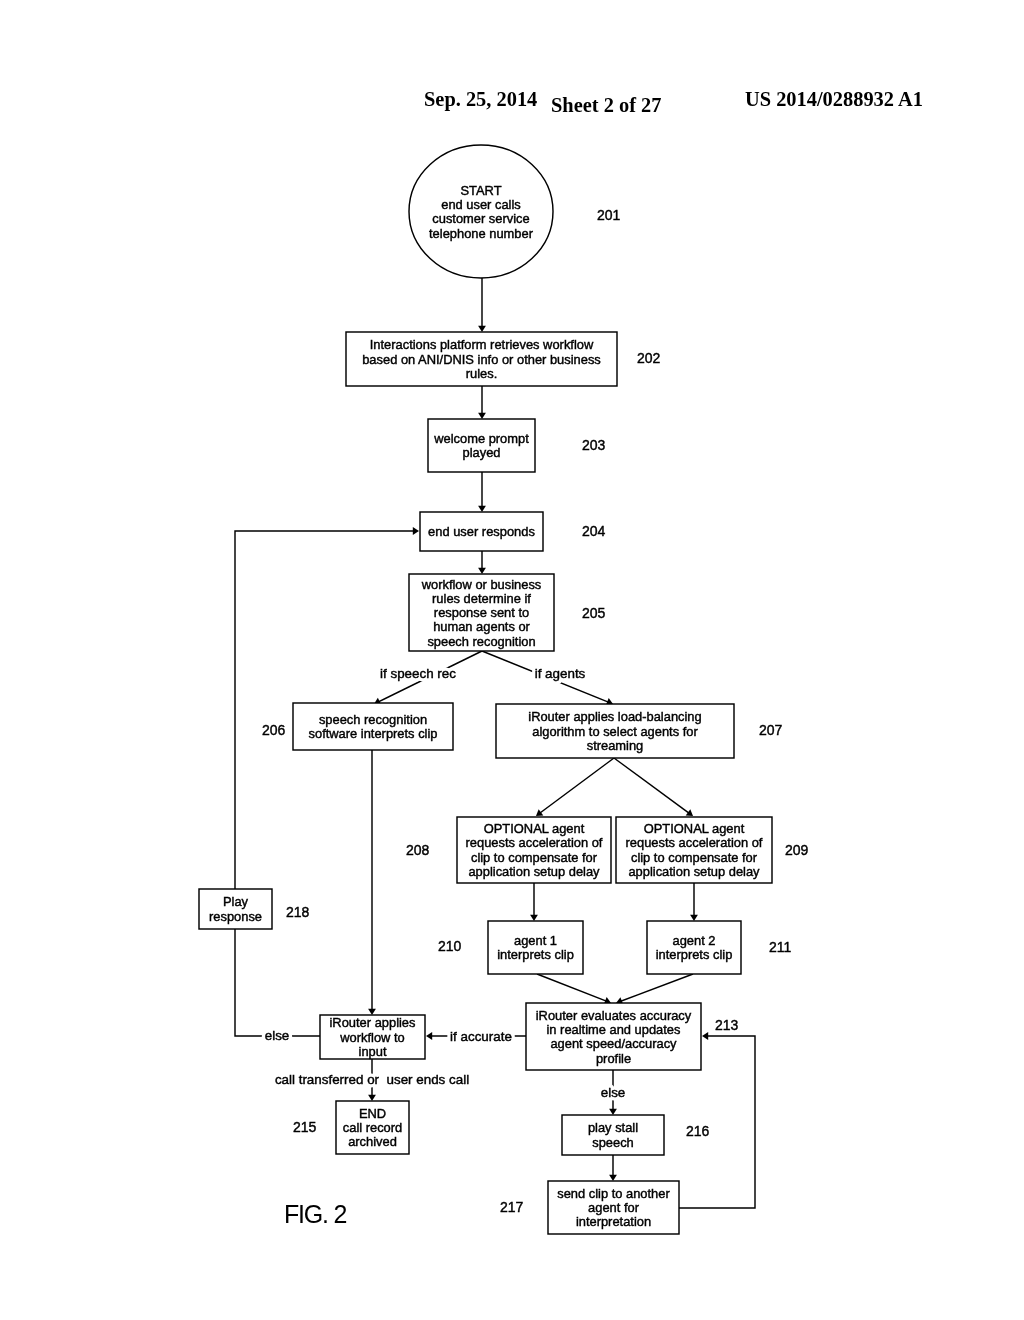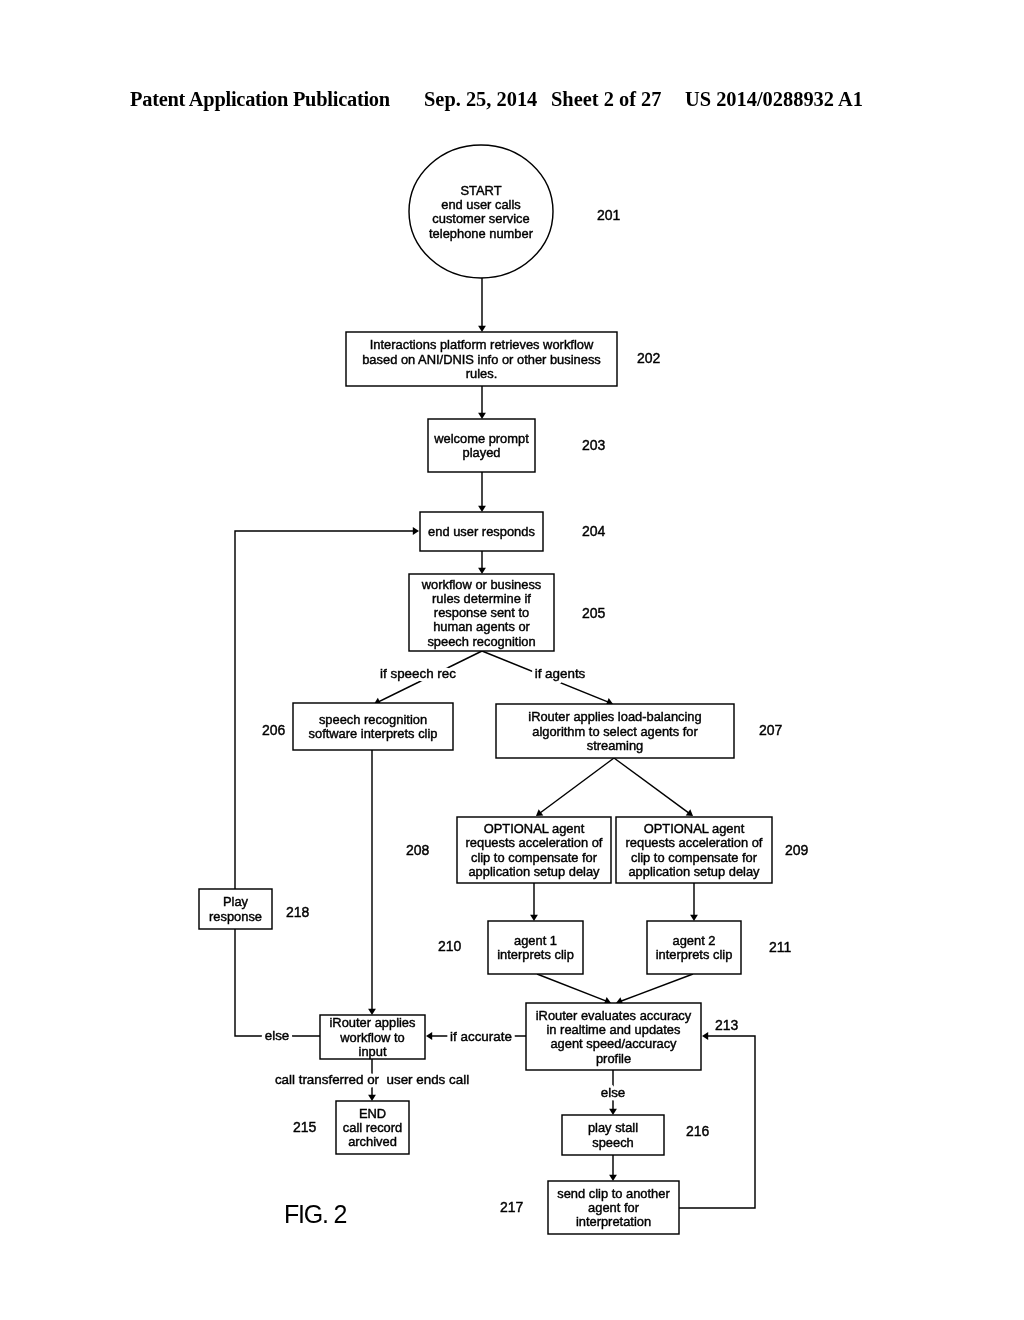--- a/index.html
+++ b/index.html
@@ -3,40 +3,39 @@
 <meta charset="utf-8">
 <title>Patent Application Publication</title>
 <style>
   html,body{margin:0;padding:0;background:#ffffff;}
   body{width:1024px;height:1320px;position:relative;overflow:hidden;
        font-family:"Liberation Sans",sans-serif;color:#000;}
   .hdr{position:absolute;top:88px;left:0;width:1024px;height:24px;
        font-family:"Liberation Serif",serif;font-weight:bold;font-size:20.4px;
        white-space:nowrap;}
   .hdr span{position:absolute;top:0;}
-  #h1{left:130px;letter-spacing:-0.25px;} #h2{left:424px;font-family:Liberation Serif, serif;} #h3{left:551px;} #h4{left:685px;}
+  #h1{left:130px;letter-spacing:-0.25px;} #h2{left:424px;font-family:Liberation Serif, serif;} #h3{left:551px;margin-top:6px;} #h4{left:745px;}
   svg{position:absolute;top:0;left:0;}
   svg text{-webkit-font-smoothing:antialiased;}
   #diagram{will-change:transform;}
   .nd{font-family:"Liberation Sans",sans-serif;font-size:12.9px;fill:#000;
       text-anchor:middle;stroke:#000;stroke-width:0.42px;paint-order:stroke fill;}
   .ref{font-family:"Liberation Sans",sans-serif;font-size:14px;fill:#000;
        stroke:#000;stroke-width:0.42px;paint-order:stroke fill;}
   .lbl{font-family:"Liberation Sans",sans-serif;font-size:13.4px;fill:#000;
        stroke:#000;stroke-width:0.42px;paint-order:stroke fill;}
   .fig{font-family:"Liberation Sans",sans-serif;font-size:25px;fill:#000;letter-spacing:-1.2px;}
   .bx{fill:#fff;stroke:#000;stroke-width:1.45;}
   .ln{fill:none;stroke:#000;stroke-width:1.45;}
   .halo{stroke:#fff;stroke-width:7px;stroke-linejoin:round;fill:#fff;}
 </style>
 </head>
 <body>
 
 <div class="hdr">
-  <span id="h1">Patent Application Publication</span>
   <span id="h2">Sep. 25, 2014</span>
   <span id="h3">Sheet 2 of 27</span>
   <span id="h4">US 2014/0288932 A1</span>
 </div>
 
 <svg id="diagram" width="1024" height="1320" viewBox="0 0 1024 1320">
     <g class="layer-edges">
       <g>
         <polygon points="482,332 478.1,325.8 485.9,325.8" fill="#000" stroke="none"></polygon>
         <polyline points="482,278 482,327" class="ln"></polyline>

